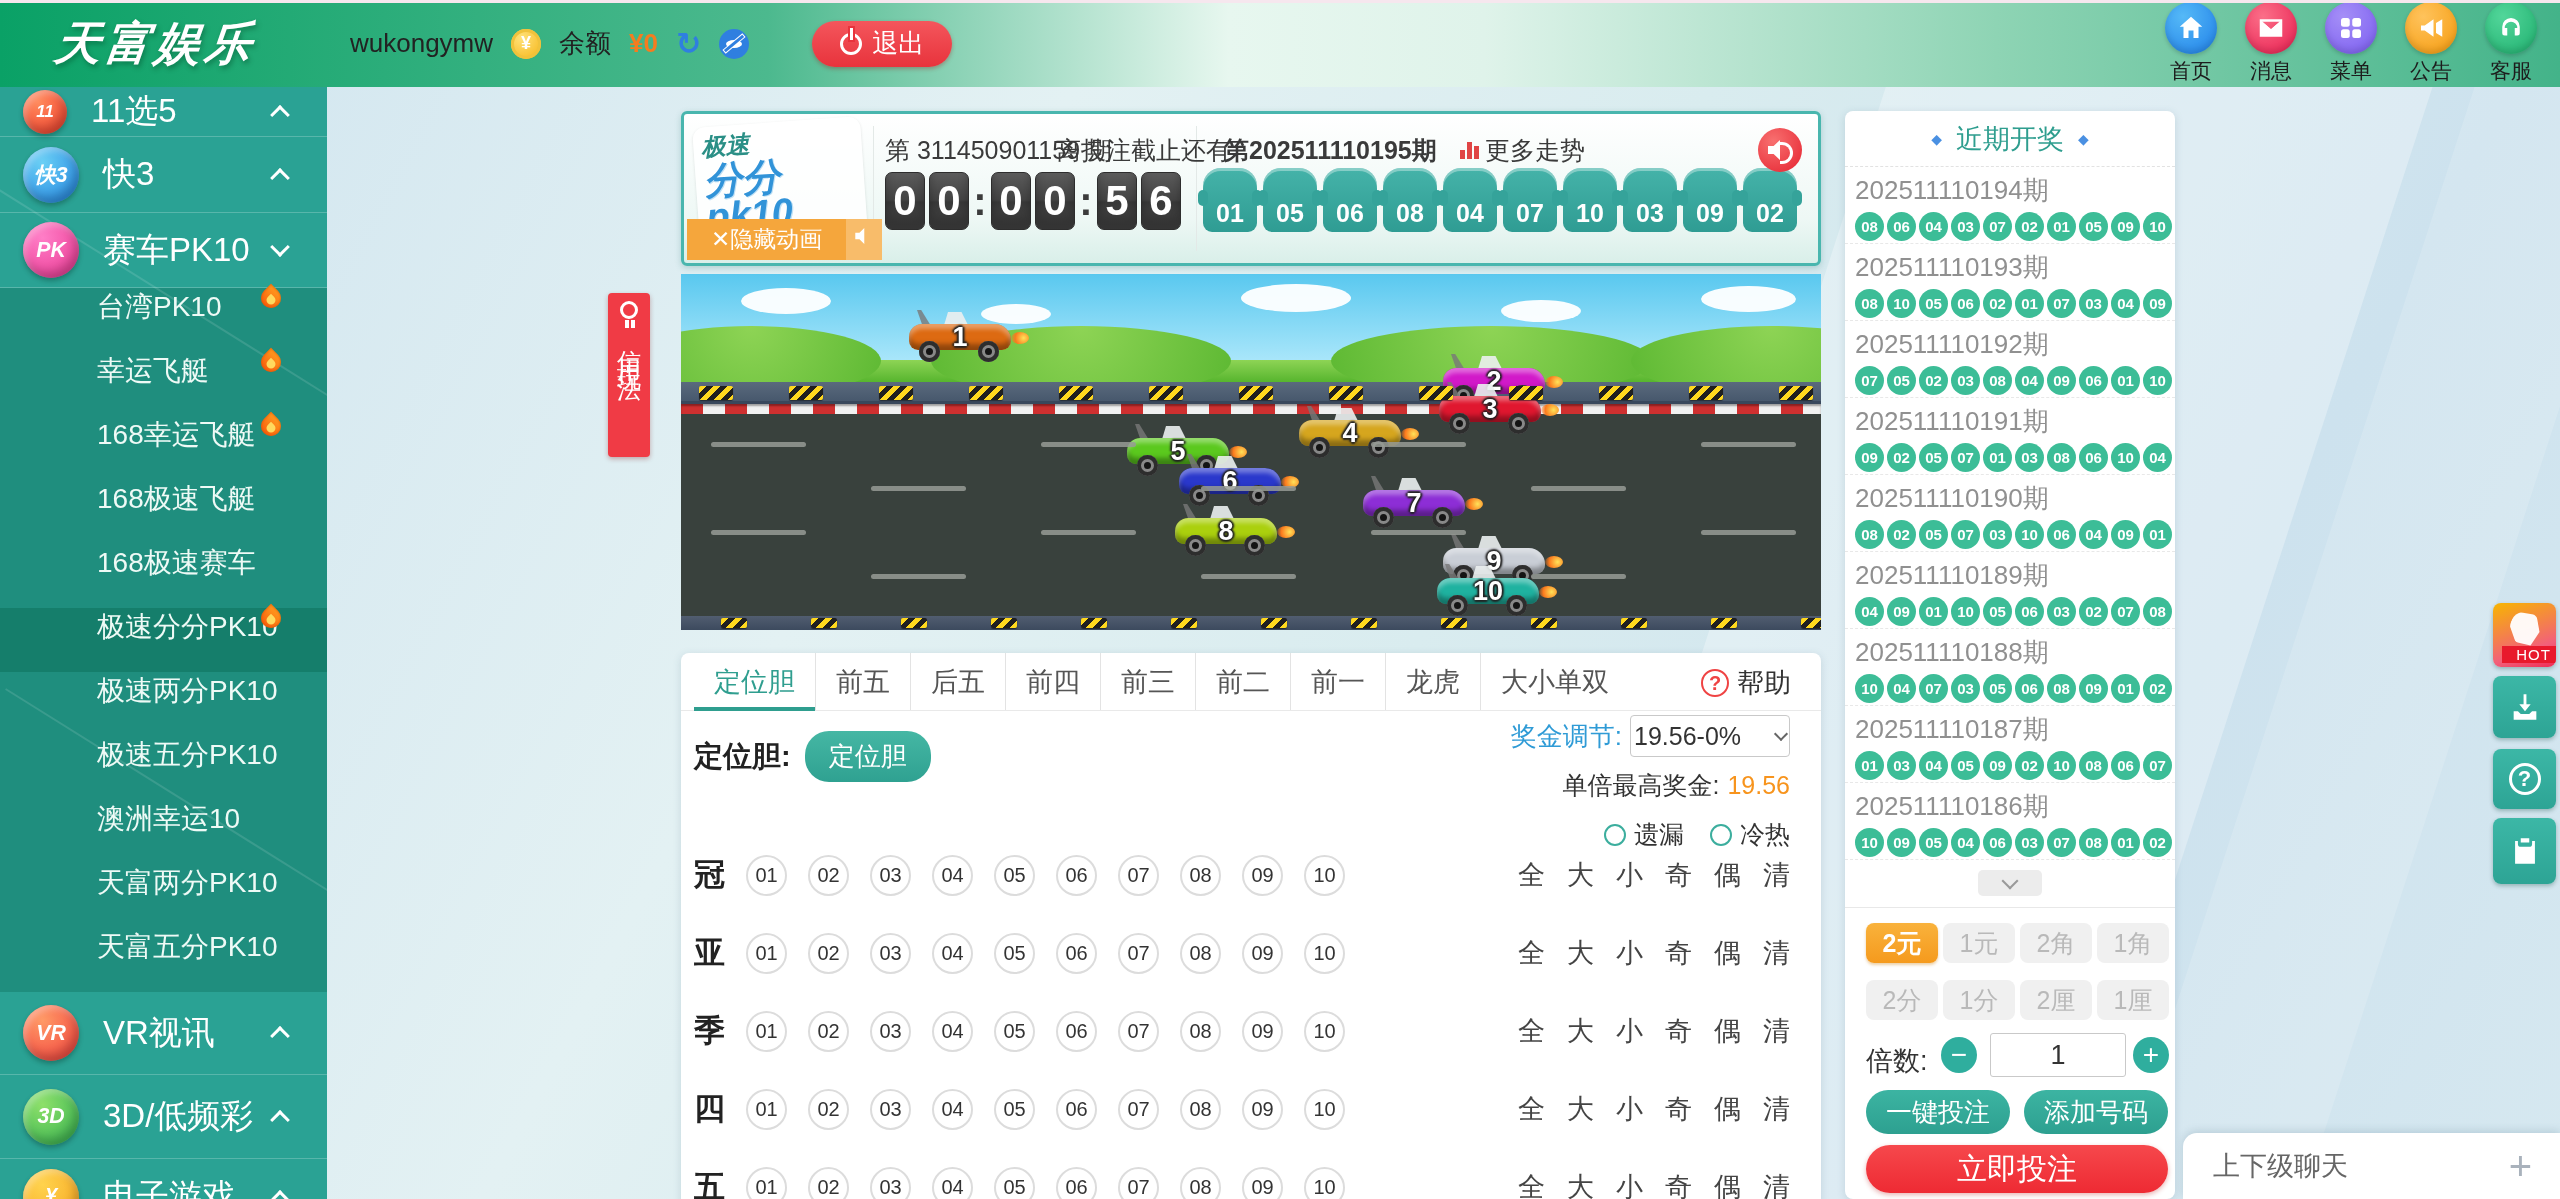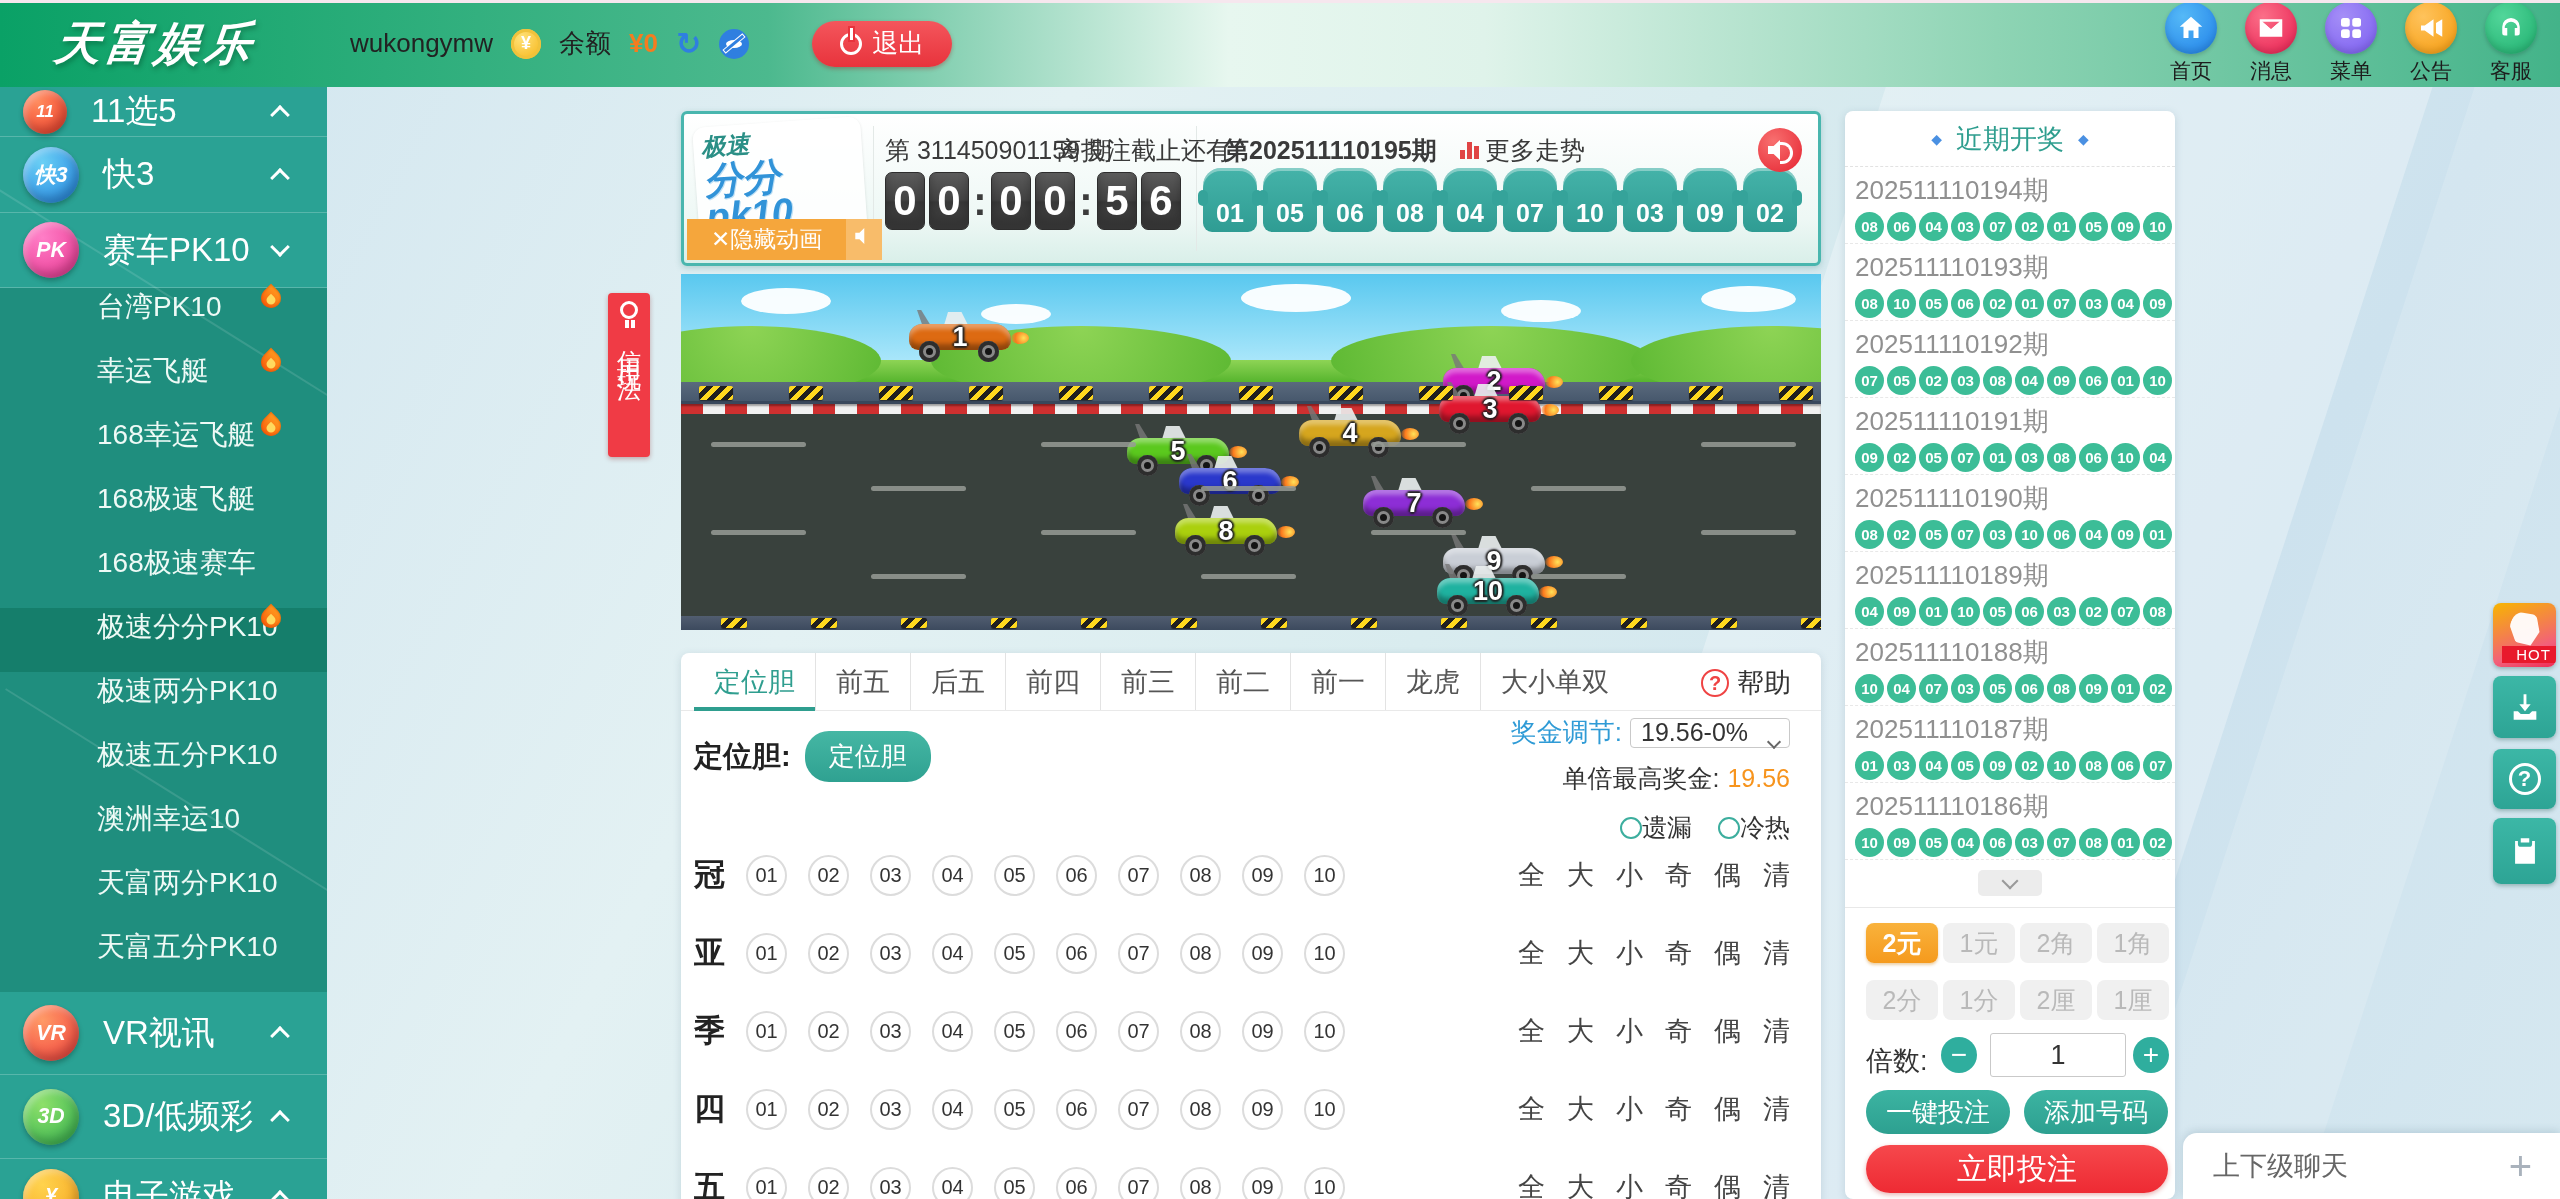--- a/index.html
+++ b/index.html
@@ -142,28 +142,28 @@
   #help{position:absolute;right:30px;top:12px;display:flex;align-items:center;gap:8px;cursor:pointer;}
   #help .qm{width:28px;height:28px;border-radius:50%;border:2px solid #ef4343;color:#ef4343;font-size:20px;font-weight:bold;
             display:flex;align-items:center;justify-content:center;}
   #help .ht{font-size:27px;color:#333;}
   #grouprow{position:absolute;left:13px;top:78px;display:flex;align-items:center;gap:14px;}
   #group-label{font-size:29px;font-weight:bold;color:#222;}
   #group-pill{background:linear-gradient(#45b7a4,#2fa191);color:#fff;font-size:26px;padding:8px 24px;border-radius:24px;cursor:pointer;}
   #bonusbox{position:absolute;right:31px;top:62px;width:420px;}
   .bonusrow{display:flex;justify-content:flex-end;align-items:center;margin-bottom:12px;}
   #bonus-label{font-size:26px;color:#2f9bd6;margin-right:8px;}
-  #bonus-select{width:160px;height:30px;border:1px solid #c9c9c9;border-radius:4px;background:#fff;display:flex;
-                align-items:flex-end;justify-content:space-between;padding:0 10px;cursor:pointer;}
+  #bonus-select{width:160px;height:42px;border:1px solid #c9c9c9;border-radius:4px;background:#fff;display:flex;
+                align-items:center;justify-content:space-between;padding:0 3px;cursor:pointer;}
   #bonus-select .val{font-size:25px;color:#333;}
   .selchev{width:10px;height:10px;border-right:2px solid #666;border-bottom:2px solid #666;transform:rotate(45deg);margin-top:-4px;}
   #max-label{font-size:25px;color:#333;}
   #max-value{font-size:25px;color:#f7941d;margin-left:8px;}
   .togglerow{display:flex;justify-content:flex-end;gap:26px;}
-  .toggle{display:flex;align-items:center;gap:0;cursor:pointer;}
+  .toggle{display:flex;align-items:center;gap:8px;cursor:pointer;}
   .radio{width:22px;height:22px;border-radius:50%;border:2px solid #3cae9e;background:#fff;}
   .toggle span{font-size:25px;color:#333;}
   #rows{position:absolute;left:13px;top:183px;right:0;}
   .betrow{position:relative;height:78px;display:flex;align-items:center;}
   .rowlabel{width:48px;font-size:31px;font-weight:bold;color:#222;}
   .nums{display:flex;gap:21px;margin-left:4px;}
   .numc{width:41px;height:41px;border-radius:50%;border:2px solid #dcdcdc;background:#fff;color:#333;font-size:20px;
         display:flex;align-items:center;justify-content:center;cursor:pointer;}
   .quick{position:absolute;right:31px;display:flex;gap:22px;}
   .quick span{font-size:27px;color:#444;cursor:pointer;}

